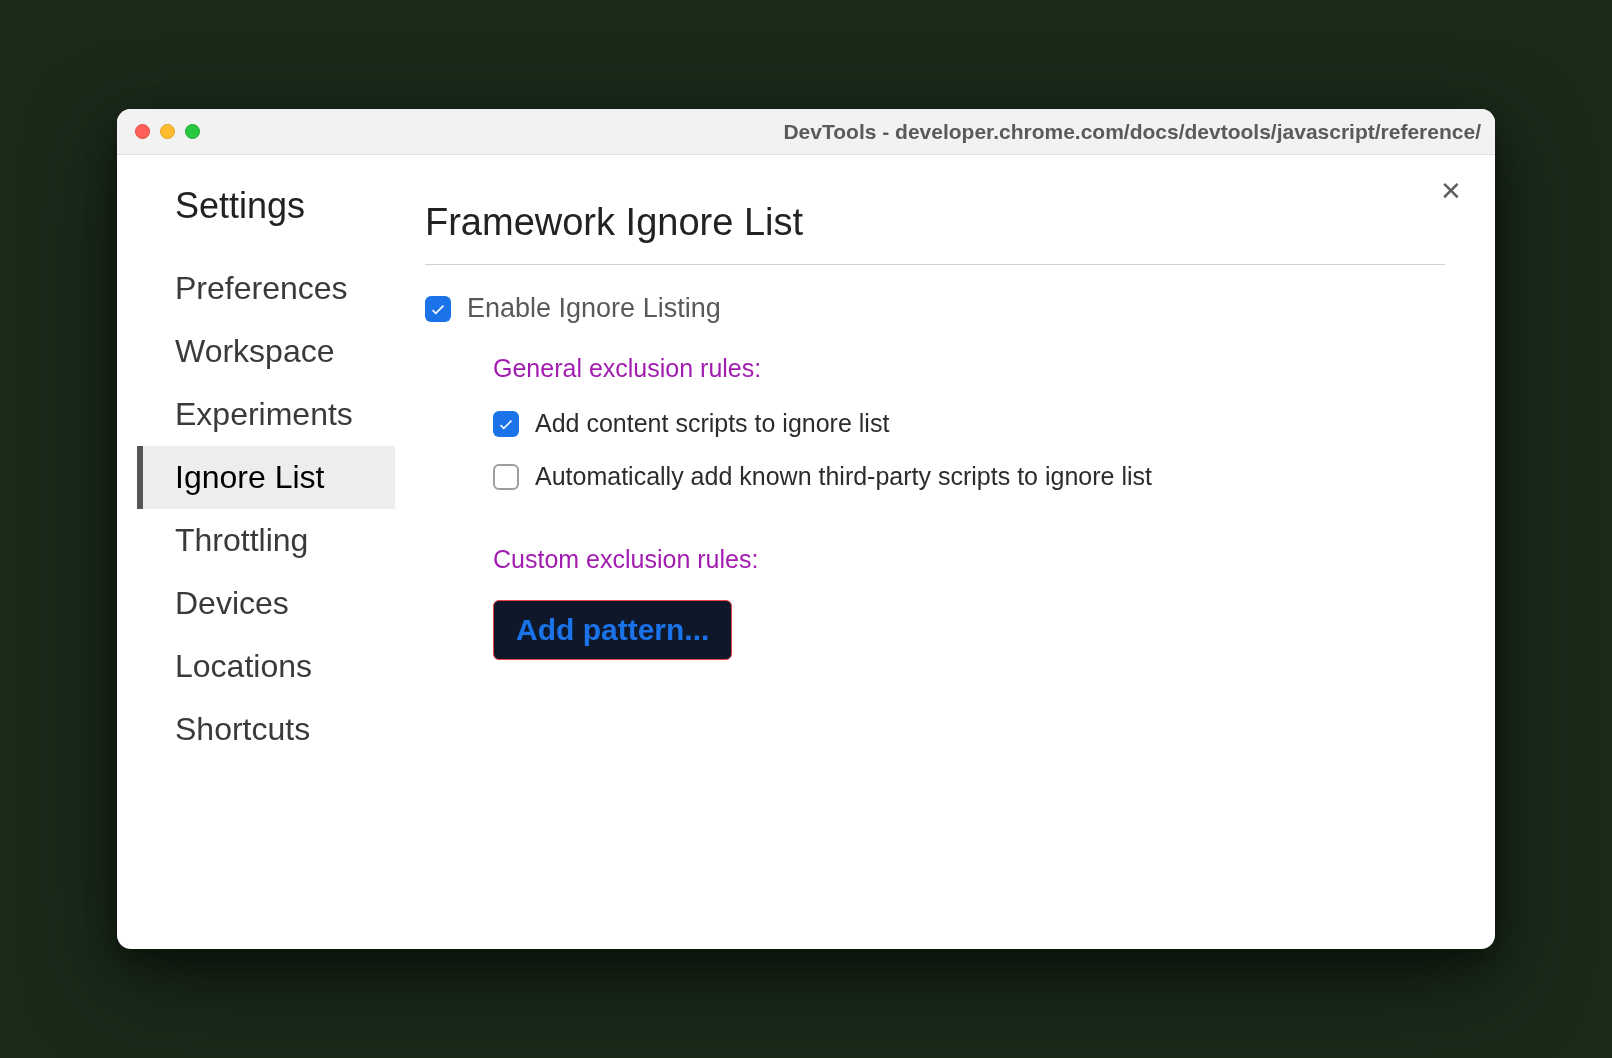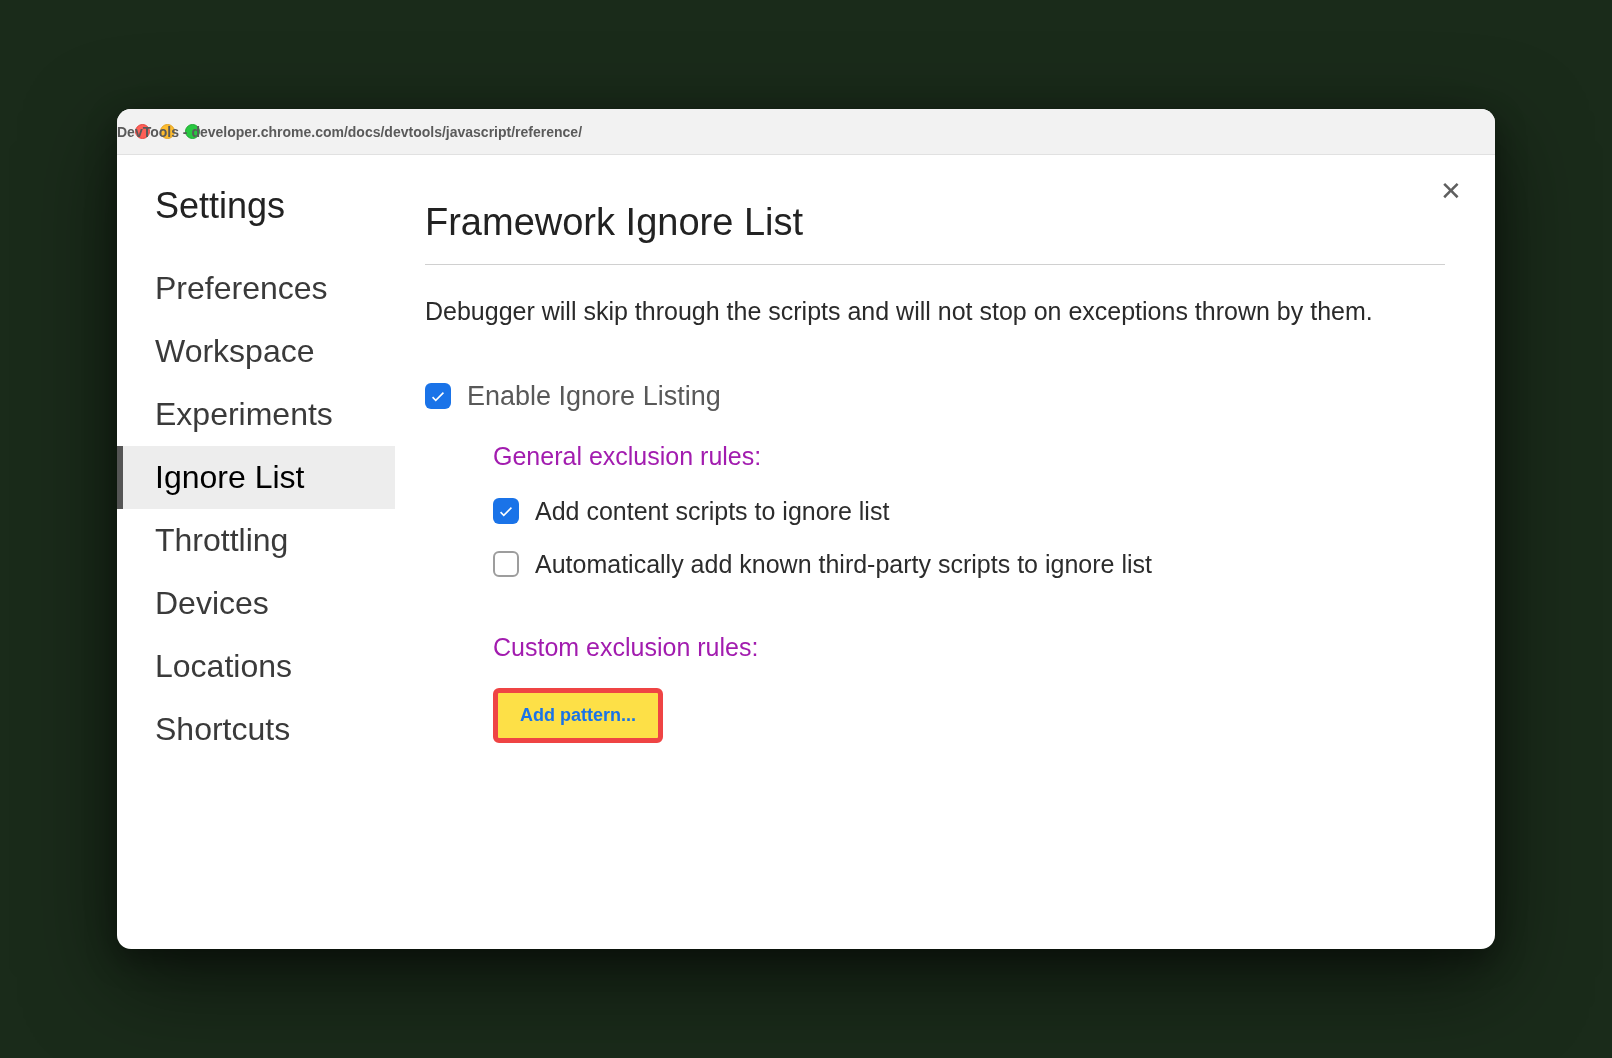--- a/index.html
+++ b/index.html
@@ -35,22 +35,22 @@
       gap: 10px;
       margin-left: 18px;
     }
     .tl { width: 15px; height: 15px; border-radius: 50%; }
     .tl.red { background: #ff5f57; border: 1px solid #e24640; }
     .tl.yellow { background: #febc2e; border: 1px solid #e1a325; }
     .tl.green { background: #28c840; border: 1px solid #1ea932; }
     .titlebar-title {
       position: absolute;
       left: 0; right: 14px;
-      text-align: left;
-      font-size: 14px;
+      text-align: right;
+      font-size: 21px;
       font-weight: 700;
       color: #5a5a5a;
       pointer-events: none;
     }
     .content {
       flex: 1;
       display: flex;
       position: relative;
     }
     .close-x {
@@ -59,21 +59,21 @@
       right: 30px;
       width: 28px; height: 28px;
       display: flex; align-items: center; justify-content: center;
       font-size: 26px;
       color: #5f5f5f;
       cursor: pointer;
       font-weight: 300;
     }
     .sidebar {
       width: 278px;
-      padding: 30px 0 0 38px;
+      padding: 30px 0 0 58px;
     }
     .sidebar h1 {
       font-size: 36px;
       font-weight: 400;
       color: #222;
       margin-bottom: 30px;
     }
     .sidebar-item {
       font-size: 32px;
       color: #3a3a3a;
@@ -133,24 +133,24 @@
       border-radius: 6px;
       display: flex; align-items: center; justify-content: center;
       flex-shrink: 0;
     }
     .checkbox.checked { background: #1a73e8; }
     .checkbox.unchecked { background: #fff; border: 2px solid #9d9d9d; }
     .checkbox svg { width: 18px; height: 18px; }
     .btn {
       display: inline-block;
       padding: 12px 22px;
-      border: 5px solid #ef4444;
+      border: 1px solid #ef4444;
       border-radius: 6px;
-      background: #fde047;
-      font-size: 18px;
+      background: #0f172a;
+      font-size: 30px;
       font-weight: 600;
       color: #1a73e8;
       cursor: pointer;
     }
   </style>
 </head>
 <body>
 
 <div class="window">
   <div class="titlebar">
@@ -173,21 +173,20 @@
       <div class="sidebar-item active">Ignore List</div>
       <div class="sidebar-item">Throttling</div>
       <div class="sidebar-item">Devices</div>
       <div class="sidebar-item">Locations</div>
       <div class="sidebar-item">Shortcuts</div>
     </div>
 
     <div class="main">
       <h2>Framework Ignore List</h2>
       <div class="divider"></div>
-      <p class="description">Debugger will skip through the scripts and will not stop on exceptions thrown by them.</p>
 
       <div class="check-row">
         <span class="checkbox checked">
           <svg viewBox="0 0 24 24">
               <path fill="#fff" d="M9 16.2l-3.5-3.5L4 14.2l5 5 11-11-1.5-1.5z"></path>
             </svg>
         </span>
         <span class="check-label">Enable Ignore Listing</span>
       </div>
 

